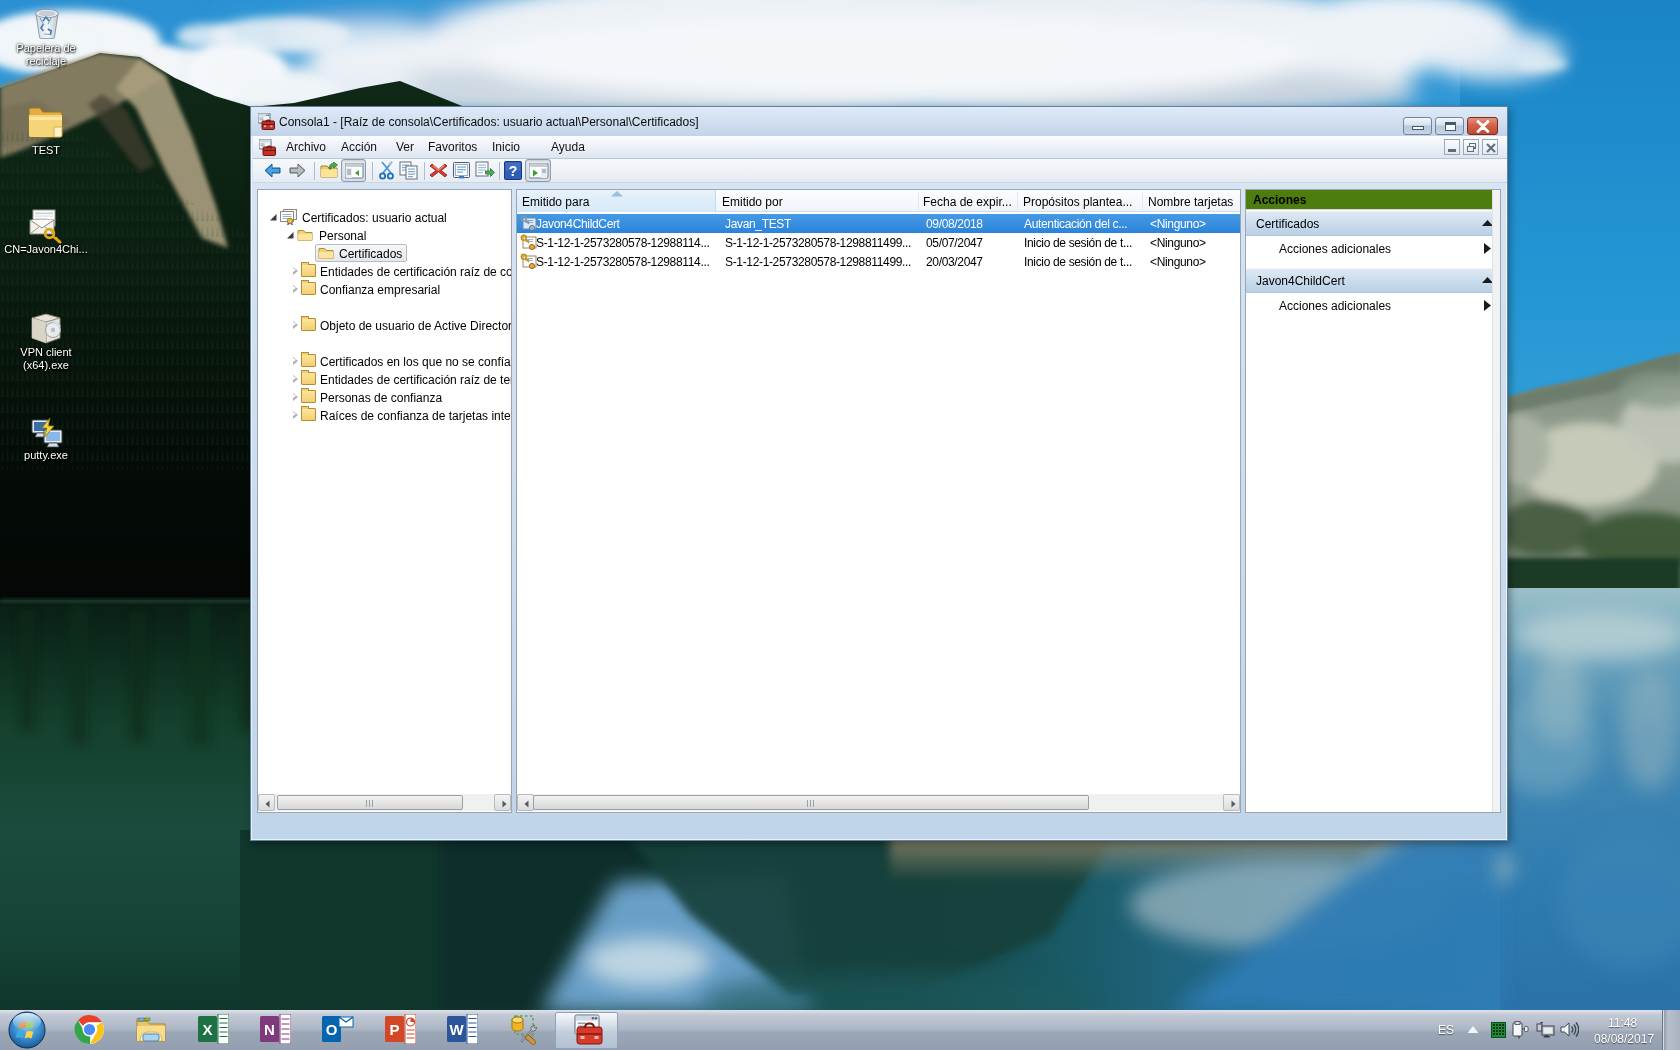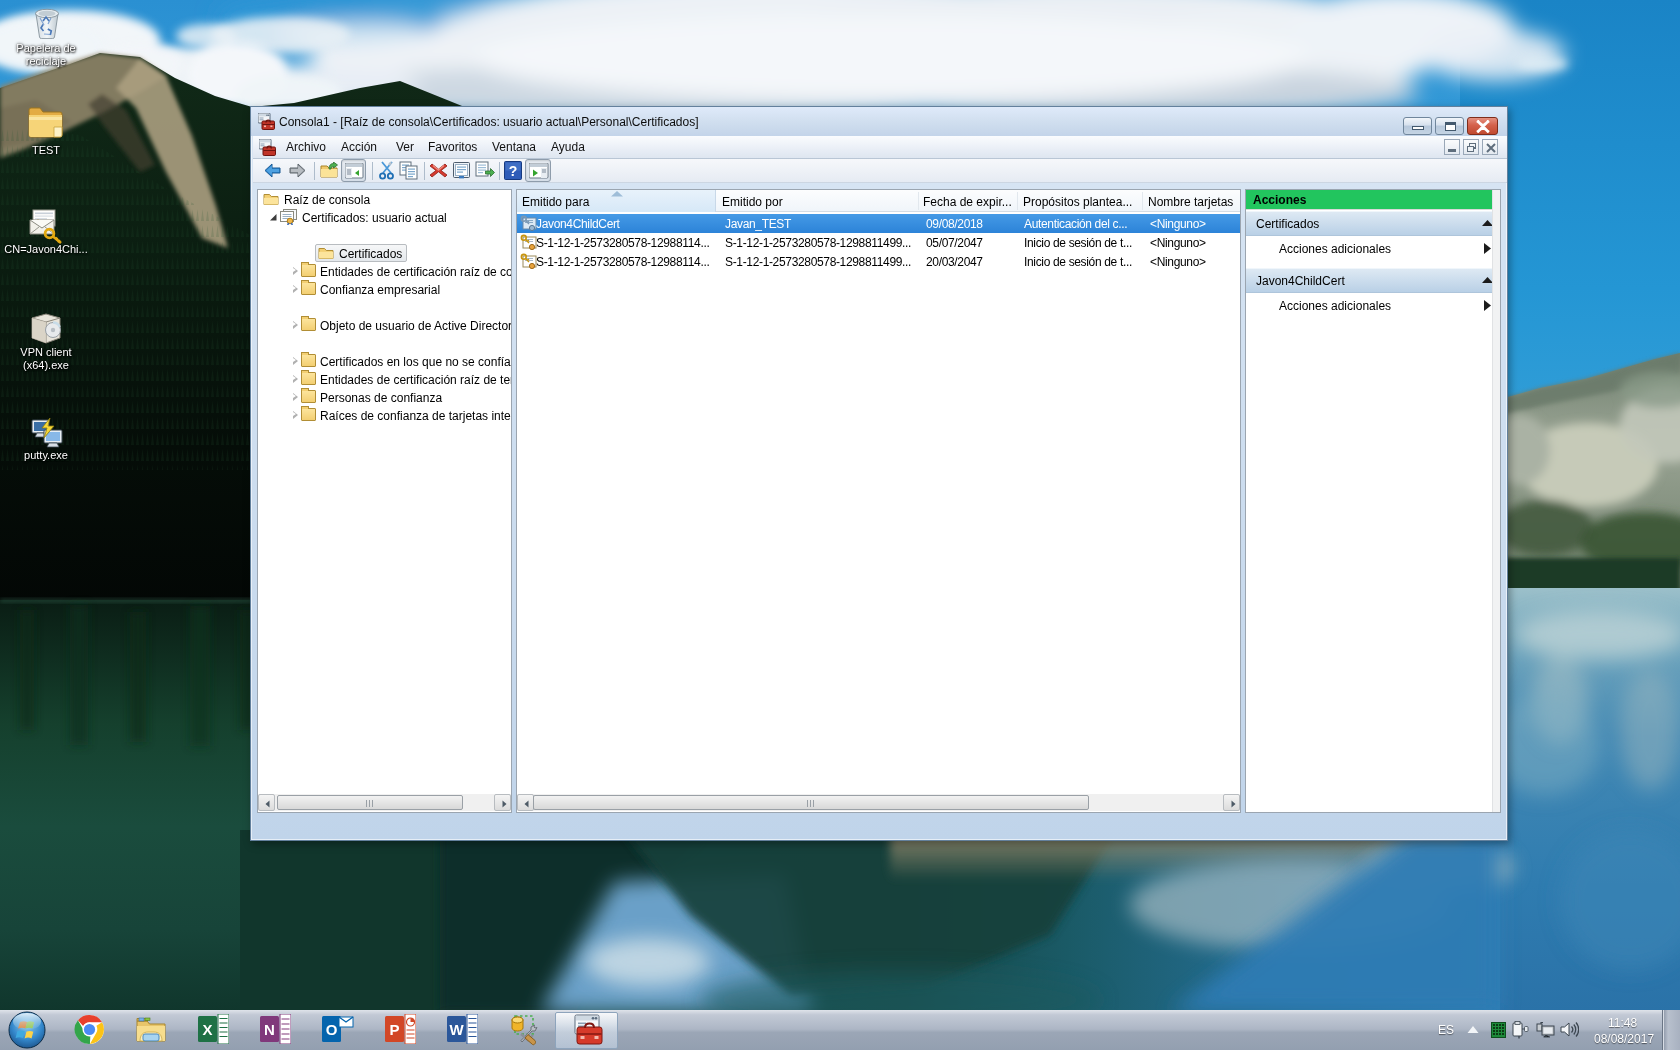--- a/index.html
+++ b/index.html
@@ -247,21 +247,21 @@
    <rect x="1.5" y="4.5" width="4" height="1" fill="#8ba0b4"></rect>
         <rect x="1.5" y="6.3" width="4" height="1" fill="#8ba0b4"></rect>
    <rect x="4" y="8" width="12.5" height="8.5" rx="1.2" fill="#c03428" stroke="#6e1410" stroke-width="1"></rect>
    <path d="M4.5 11.5h11.5" stroke="#6e1410" stroke-width="1"></path>
    <path d="M8 9.5c0-1.5 1-2.3 2.2-2.3s2.2.8 2.2 2.3" fill="none" stroke="#6e1410" stroke-width="1.3"></path>
   </svg>
   <span class="mitem" style="left:33px">Archivo</span>
   <span class="mitem" style="left:88px">Acción</span>
   <span class="mitem" style="left:143px">Ver</span>
   <span class="mitem" style="left:175px">Favoritos</span>
-  <span class="mitem" style="left:239px">Ventana</span>
+  <span class="mitem" style="left:239px">Inicio</span>
   <span class="mitem" style="left:298px">Ayuda</span>
   <div class="mdibtn" style="left:1191px">
         <div class="abs" style="left:3px;top:9px;width:8px;height:3px;background:#5f6e7d"></div>
       </div>
   <div class="mdibtn" style="left:1210px">
    <div class="abs" style="left:5px;top:3px;width:7px;height:6px;border:1px solid #5f6e7d;border-bottom-width:2px"></div>
    <div class="abs" style="left:3px;top:6px;width:7px;height:6px;border:1px solid #5f6e7d;background:#eef2f6"></div>
   </div>
   <div class="mdibtn" style="left:1229px">
    <svg class="abs" style="left:3px;top:3px" width="10" height="10">
@@ -345,41 +345,44 @@
           <rect x="0" y="0" width="19" height="15" rx="1" fill="#fff" stroke="#6b7886"></rect>
           <rect x="1" y="1" width="17" height="3" fill="#c3cdd7"></rect>
           <rect x="12" y="5" width="6" height="10" fill="#e8edf2"></rect>
           <rect x="13" y="6.5" width="4" height="1" fill="#7e8b99"></rect>
           <rect x="13" y="8.5" width="4" height="1" fill="#7e8b99"></rect>
           <path d="M4 6.5 L9 10 L4 13.5 Z" fill="#35a42e"></path>
         </svg>
   </div>
  </div>
  <div id="treepane" class="pane" style="left:6px;top:82px;width:255px;height:624px;overflow:hidden;font-size:12px">
-  <div class="trow" style="top:1px">
-        <svg class="abs" style="left:5px;top:0" width="16" height="16" viewBox="0 0 16 16">
-          <path d="M1 3.5 h5.5 l1.8 2 H15 v8 H1 Z" fill="#f3cf72" stroke="#b18e35"></path>
-          <path d="M1 6.8 h14 v6.7 H1 Z" fill="#fce49c"></path>
-        </svg>
-        <span class="abs" style="left:26px;top:2px">Raíz de consola</span>
-      </div>
   <div class="trow" style="top:19px">
         <svg class="abs" style="left:11px;top:4px" width="9" height="9">
           <path d="M1 7.5 L7.5 7.5 L7.5 1 Z" fill="#3c3c3c"></path>
         </svg>
         <svg class="abs" style="left:21px;top:0" width="18" height="16" viewBox="0 0 18 16">
           <rect x="4.5" y="0.5" width="13" height="10" fill="#f6f8fa" stroke="#8a8a80"></rect>
           <rect x="1.5" y="2.5" width="13" height="10" fill="#ffffff" stroke="#8a8a80"></rect>
           <rect x="3.5" y="5" width="9" height="1" fill="#9ab0c4"></rect>
           <rect x="3.5" y="7" width="9" height="1" fill="#9ab0c4"></rect>
           <rect x="3.5" y="9" width="6" height="1" fill="#9ab0c4"></rect>
           <circle cx="11" cy="12" r="2.8" fill="#f0b84a" stroke="#b07c14"></circle>
           <path d="M9.8 14 l-1.2 2 M12.2 14 l1.2 2" stroke="#3a68b0" stroke-width="1.5"></path>
         </svg>
         <span class="abs" style="left:44px;top:2px">Certificados: usuario actual</span>
+      </div>
+  <div class="trow" style="top:37px">
+        <svg class="abs" style="left:28px;top:4px" width="9" height="9">
+          <path d="M1 7.5 L7.5 7.5 L7.5 1 Z" fill="#3c3c3c"></path>
+        </svg>
+        <svg class="abs" style="left:39px;top:0" width="16" height="16" viewBox="0 0 16 16">
+          <path d="M1 3.5 h5.5 l1.8 2 H15 v8 H1 Z" fill="#f3cf72" stroke="#b18e35"></path>
+          <path d="M1 6.8 h14 v6.7 H1 Z" fill="#fce49c"></path>
+        </svg>
+        <span class="abs" style="left:61px;top:2px">Personal</span>
       </div>
   <div class="trow" style="top:55px">
         <div class="abs" style="left:57px;top:-1px;width:92px;height:18px;background:linear-gradient(#f6f7f8,#e4e8ec);border:1px solid #b8bcc0;border-radius:2px"></div>
         <svg class="abs" style="left:60px;top:0" width="16" height="16" viewBox="0 0 16 16">
           <path d="M1 3.5 h5.5 l1.8 2 H15 v8 H1 Z" fill="#f3cf72" stroke="#b18e35"></path>
           <path d="M1 6.8 h14 v6.7 H1 Z" fill="#fce49c"></path>
         </svg>
         <span class="abs" style="left:81px;top:2px">Certificados</span>
       </div>
   <div class="trow" style="top:91px">
@@ -503,21 +506,21 @@
           <div class="grip"></div>
         </div>
    <div class="sarrow" style="right:0">
           <svg class="abs" style="left:6px;top:5px" width="7" height="8">
             <path d="M1.5 0.5 L5.5 4 L1.5 7.5 Z" fill="#4d5a66"></path>
           </svg>
         </div>
   </div>
  </div>
  <div id="actpane" class="pane" style="left:994px;top:82px;width:256px;height:624px;overflow:hidden;font-size:12px">
-  <div class="abs" style="left:0;top:0;width:254px;height:20px;background:#22c55e;border-bottom:1px solid #d9d9d9">
+  <div class="abs" style="left:0;top:0;width:254px;height:20px;background:#4d7c0f;border-bottom:1px solid #d9d9d9">
         <span class="abs" style="left:7px;top:3px;font-weight:bold">Acciones</span>
       </div>
   <div class="agrp" style="top:21px">
         <span class="abs" style="left:10px;top:6px">Certificados</span>
         <svg class="abs" style="left:236px;top:9px" width="11" height="7">
           <path d="M5.5 0 L11 6 L0 6 Z" fill="#1c1c1c"></path>
         </svg>
       </div>
   <div class="abs" style="left:0;top:47px;width:254px;height:24px">
         <span class="abs" style="left:33px;top:5px">Acciones adicionales</span>

